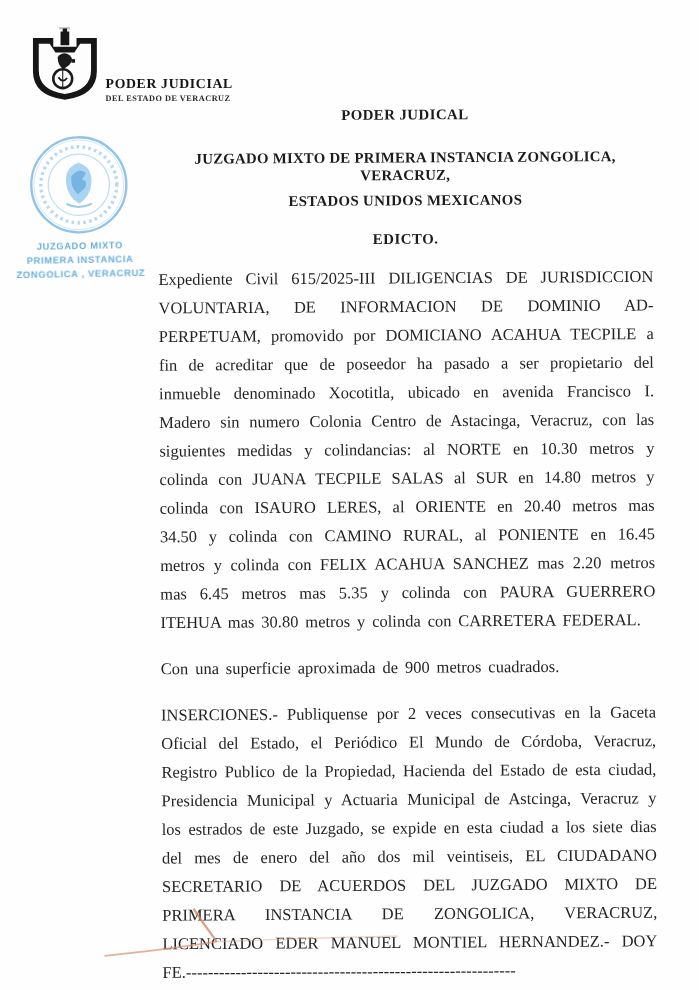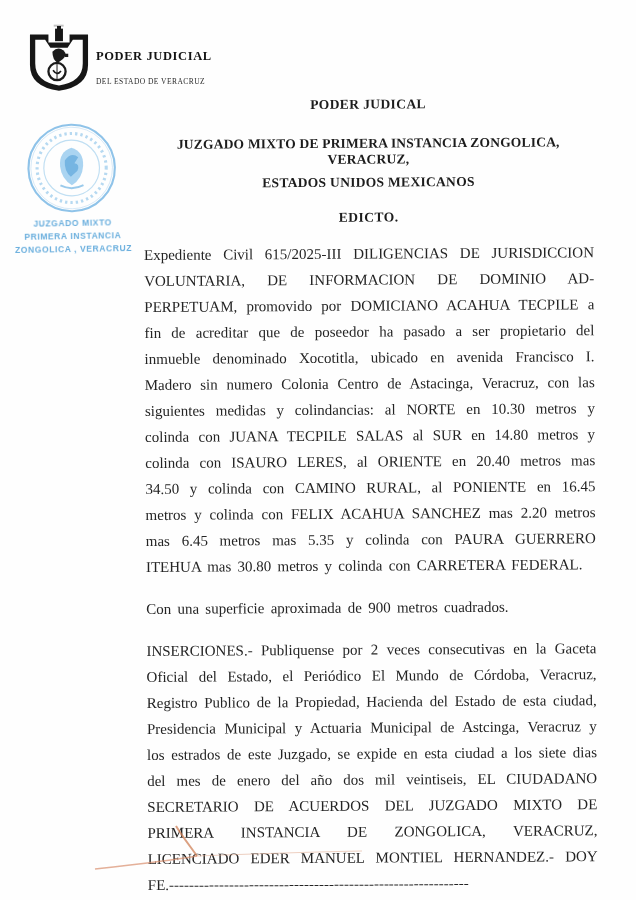--- a/index.html
+++ b/index.html
@@ -16,37 +16,37 @@
     font-family: "Liberation Serif", serif;
     color: #222;
   }
 
   
   .letterhead {
     position: absolute;
     top: 24px;
     left: 26px;
     display: flex;
-    align-items: center;
+    align-items: flex-end;
   }
   .logo-wrap { width: 66px; height: 70px; }
   .lh-text { margin-left: 4px; margin-top: 16px; }
   .lh-name {
     font-weight: bold;
     font-size: 12.5px;
     letter-spacing: 0.6px;
     color: #141414;
     white-space: nowrap;
   }
   .lh-sub {
-    font-weight: normal;
+    font-weight: bold;
     font-size: 7.5px;
     letter-spacing: 0.45px;
     color: #2a2a2a;
-    margin-top: 13px;
+    margin-top: 1px;
     white-space: nowrap;
   }
 
   
   .stamp {
     position: absolute;
     left: 14px;
     top: 120px;
     width: 116px;
     text-align: center;

